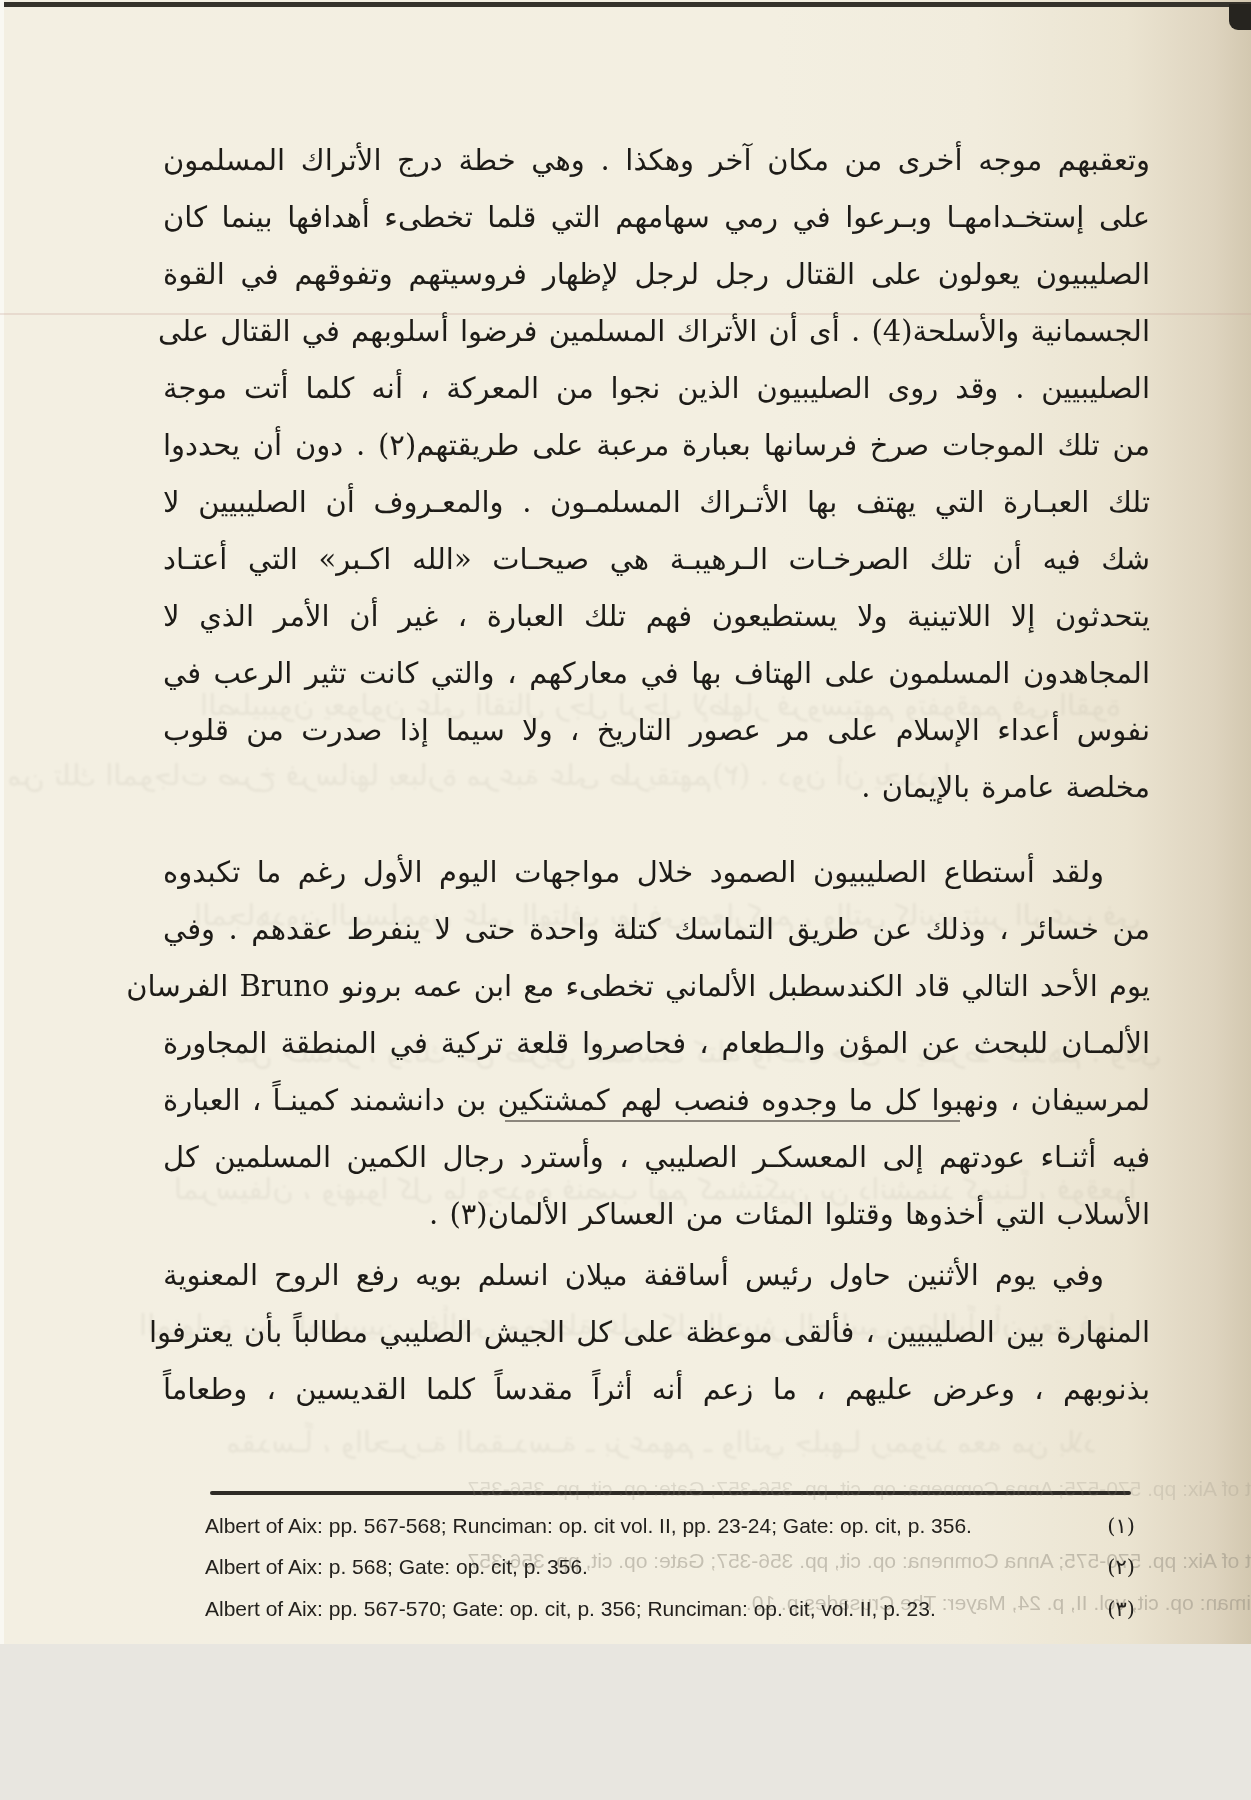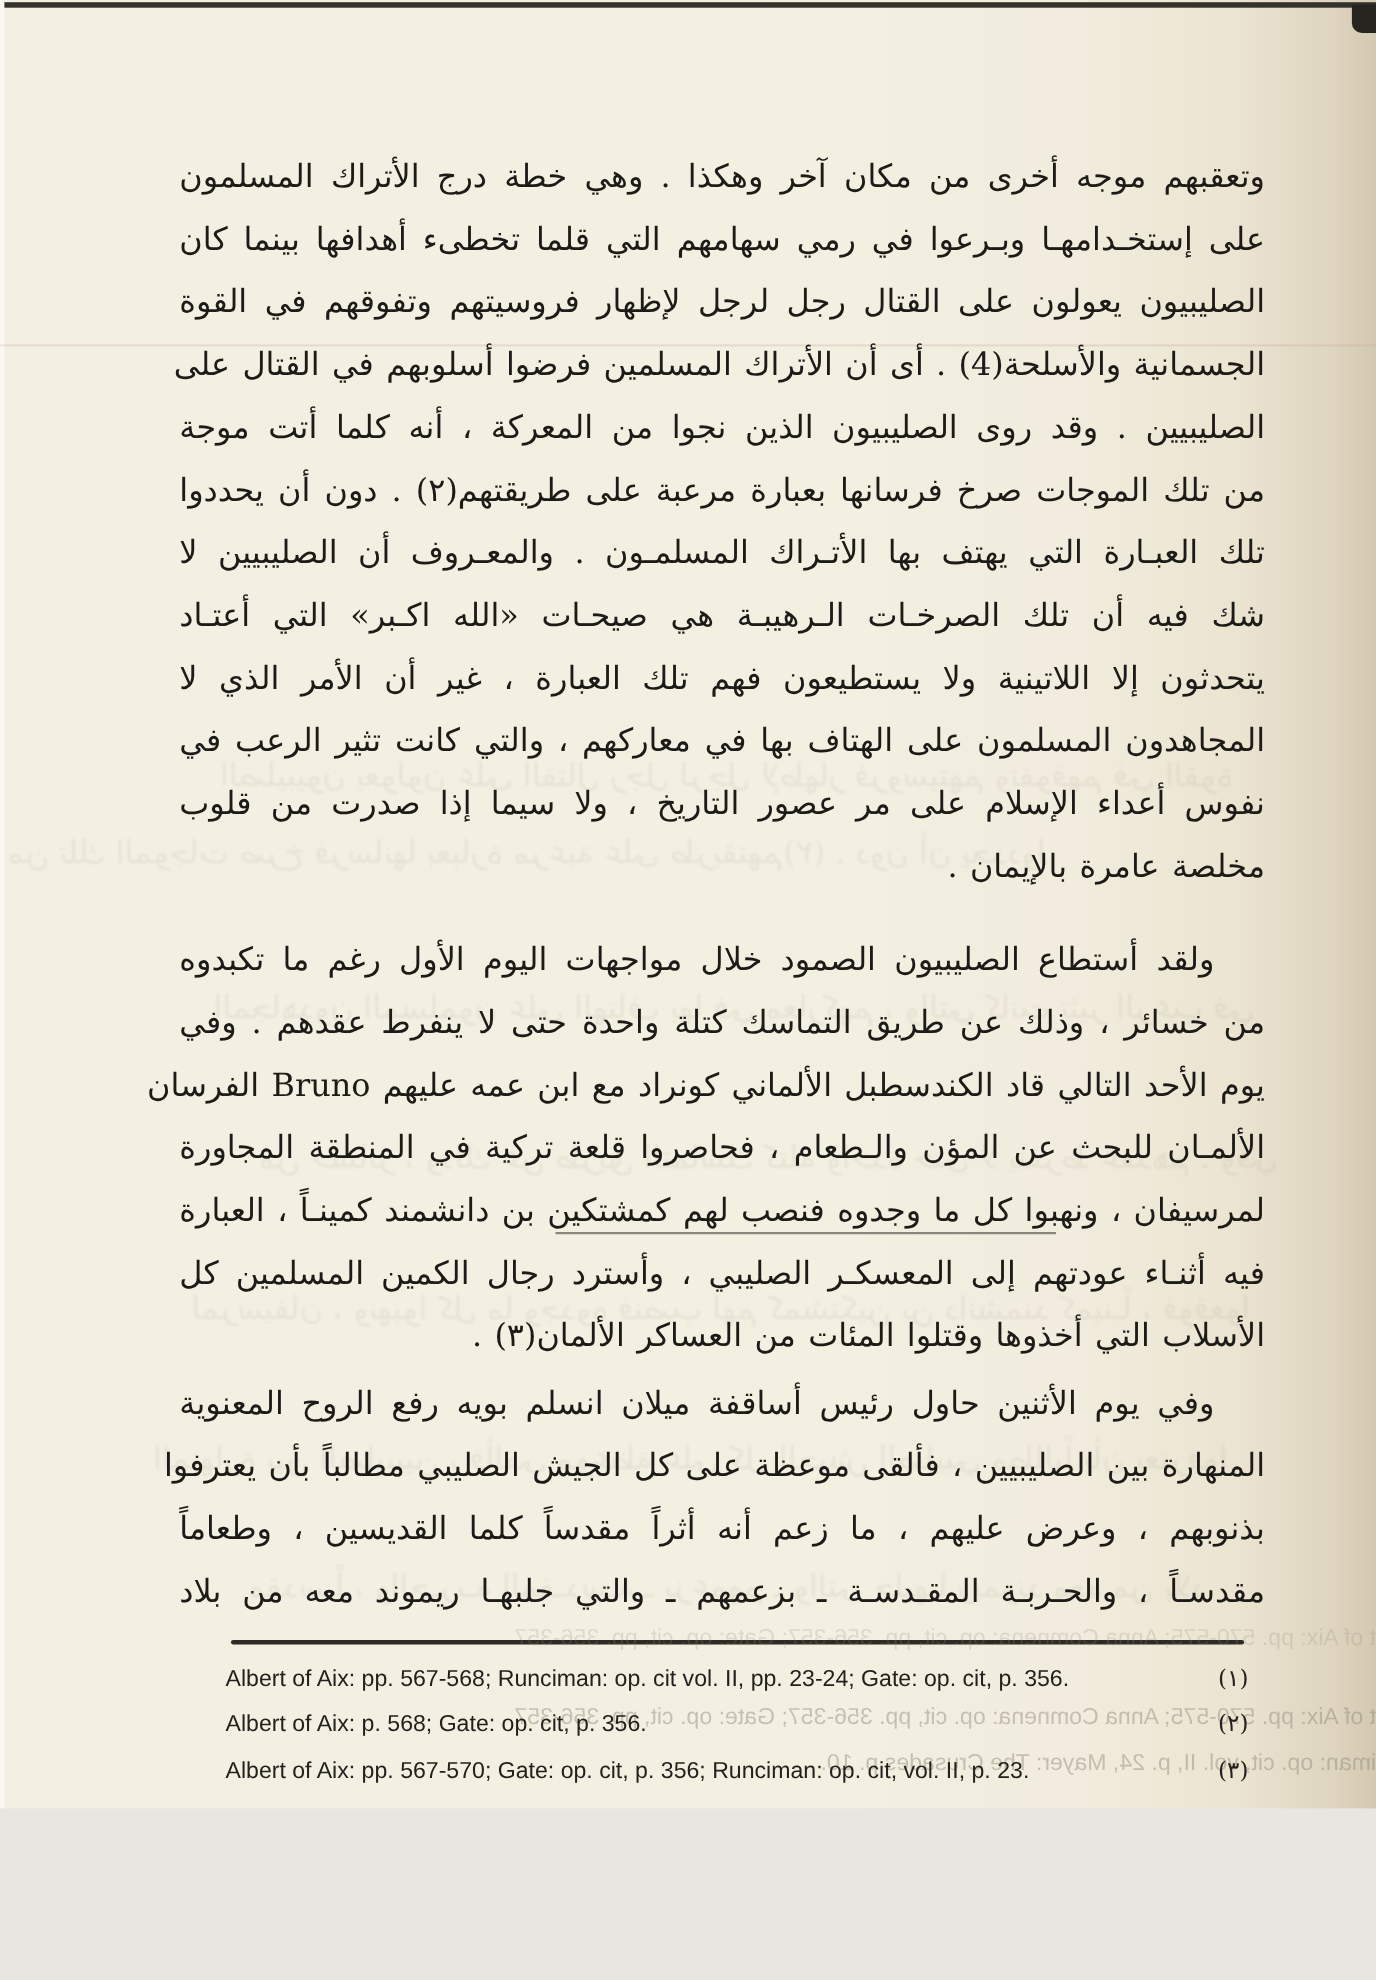--- a/index.html
+++ b/index.html
@@ -97,31 +97,30 @@
         <div class="line">تلك العبـارة التي يهتف بها الأتـراك المسلمـون . والمعـروف أن الصليبيين لا</div>
         <div class="line">شك فيه أن تلك الصرخـات الـرهيبـة هي صيحـات «الله اكـبر» التي أعتـاد</div>
         <div class="line">يتحدثون إلا اللاتينية ولا يستطيعون فهم تلك العبارة ، غير أن الأمر الذي لا</div>
         <div class="line">المجاهدون المسلمون على الهتاف بها في معاركهم ، والتي كانت تثير الرعب في</div>
         <div class="line">نفوس أعداء الإسلام على مر عصور التاريخ ، ولا سيما إذا صدرت من قلوب</div>
         <div class="line endline">مخلصة عامرة بالإيمان .</div>
       </div>
     <div class="para para-1">
         <div class="line indent">ولقد أستطاع الصليبيون الصمود خلال مواجهات اليوم الأول رغم ما تكبدوه</div>
         <div class="line">من خسائر ، وذلك عن طريق التماسك كتلة واحدة حتى لا ينفرط عقدهم . وفي</div>
-        <div class="line">يوم الأحد التالي قاد الكندسطبل الألماني كونراد مع ابن عمه عليهم Bruno الفرسان</div>
+        <div class="line">يوم الأحد التالي قاد الكندسطبل الألماني تخطىء مع ابن عمه برونو Bruno الفرسان</div>
         <div class="line">الألمـان للبحث عن المؤن والـطعام ، فحاصروا قلعة تركية في المنطقة المجاورة</div>
         <div class="line">لمرسيفان ، ونهبوا كل ما وجدوه فنصب لهم كمشتكين بن دانشمند كمينـاً ، العبارة</div>
         <div class="line">فيه أثنـاء عودتهم إلى المعسكـر الصليبي ، وأسترد رجال الكمين المسلمين كل</div>
         <div class="line endline">الأسلاب التي أخذوها وقتلوا المئات من العساكر الألمان(٣) .</div>
       </div>
     <div class="para para-2">
         <div class="line indent">وفي يوم الأثنين حاول رئيس أساقفة ميلان انسلم بويه رفع الروح المعنوية</div>
         <div class="line">المنهارة بين الصليبيين ، فألقى موعظة على كل الجيش الصليبي مطالباً بأن يعترفوا</div>
         <div class="line">بذنوبهم ، وعرض عليهم ، ما زعم أنه أثراً مقدساً كلما القديسين ، وطعاماً</div>
-        <div class="line">مقدسـاً ، والحـربـة المقـدسـة ـ بزعمهم ـ والتي جلبهـا ريموند معه من بلاد</div>
       </div>
   </div>
 
   <div class="crease-under"></div>
 
   <div class="footrule"></div>
 
   <div class="ghost ghost-en ghost-en-2">Albert of Aix: pp. 570-575; Anna Comnena: op. cit, pp. 356-357; Gate: op. cit, pp. 356-357</div>
   <div class="ghost ghost-en ghost-en-0">Albert of Aix: pp. 570-575; Anna Comnena: op. cit, pp. 356-357; Gate: op. cit, pp. 356-357</div>
   <div class="ghost ghost-en ghost-en-1">Runciman: op. cit, vol. II, p. 24, Mayer: The Crusades p. 10.</div>

